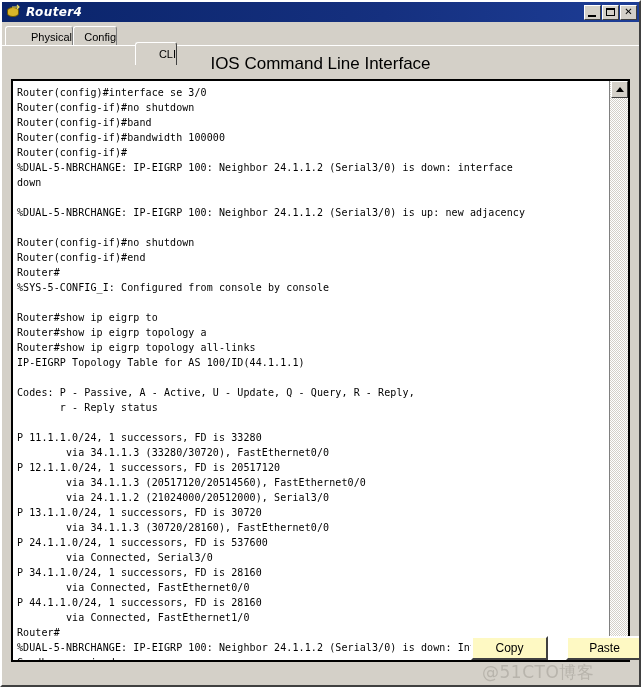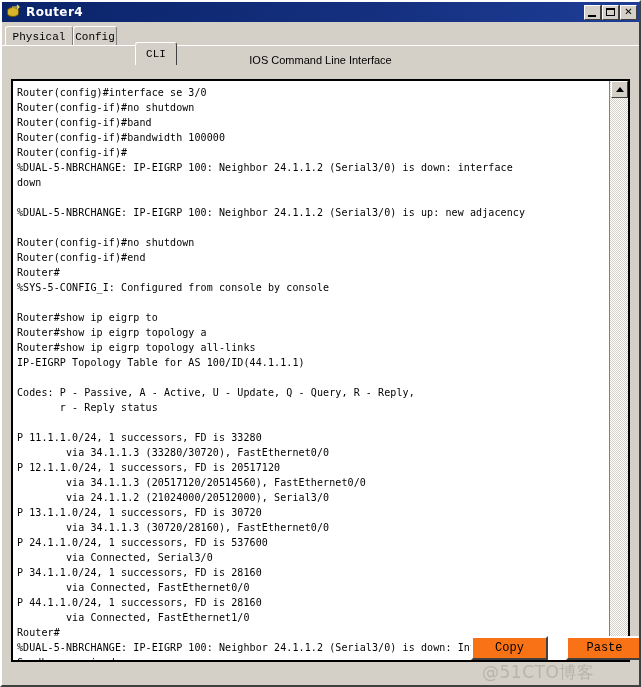--- a/index.html
+++ b/index.html
@@ -30,20 +30,21 @@
     position: absolute;
     left: 2px; top: 2px;
     width: 637px;
     height: 20px;
     background: #00007a;
     background: linear-gradient(to right, #0a246a 0%, #15307f 60%, #1d3d96 100%);
     display: flex;
     align-items: center;
     padding: 0 2px;
     box-sizing: border-box;
+    font-style: italic;
   }
   #title-icon {
     width: 16px; height: 16px;
     margin: 0 4px 0 2px;
     position: relative;
     flex: 0 0 auto;
   }
   #title-icon .disk {
     position: absolute;
     left: 1px; top: 3px;
@@ -119,22 +120,22 @@
     position: absolute;
     top: 2px;
     height: 20px;
     background: #d4d0c8;
     border-top: 1px solid #ffffff;
     border-left: 1px solid #ffffff;
     border-right: 1px solid #808080;
     box-sizing: border-box;
     display: flex;
     align-items: center;
-    justify-content: center;
-    font-family: Liberation Mono, monospace;
+    justify-content: flex-end;
+    font-family: Liberation Sans, sans-serif;
     font-size: 11px;
     color: #000;
     border-radius: 3px 3px 0 0;
   }
   .tab.active {
     top: 0px;
     height: 23px;
     z-index: 3;
     border-right: 1px solid #404040;
     margin-top: 18px;
@@ -159,21 +160,21 @@
     border-top: 1px solid #ffffff;
     box-sizing: border-box;
   }
 
   #panel-title {
     position: absolute;
     left: 0; top: 8px;
     width: 637px;
     text-align: center;
     font-family: "Liberation Sans", sans-serif;
-    font-size: 11px;
+    font-size: 17px;
     color: #000;
   }
 
   
   #terminal-wrap {
     position: absolute;
     left: 9px; top: 33px;
     width: 619px;
     height: 583px;
     background: #ffffff;
@@ -238,27 +239,27 @@
     width: 0; height: 0;
     border-left: 4px solid transparent;
     border-right: 4px solid transparent;
     border-top: 5px solid #000;
   }
 
   
   .btn {
     position: absolute;
     height: 24px;
-    background: #f97316;
+    background: #fef9c3;
     border-top: 2px solid #ffffff;
     border-left: 2px solid #ffffff;
     border-right: 2px solid #404040;
     border-bottom: 2px solid #404040;
     box-sizing: border-box;
-    font-family: Liberation Mono, monospace;
+    font-family: Liberation Sans, sans-serif;
     font-size: 12px;
     color: #000;
     display: flex;
     align-items: center;
     justify-content: center;
     cursor: default;
   }
   #btn-copy  { left: 471px; top: 636px; width: 77px; }
   #btn-paste { left: 566px; top: 636px; width: 77px; }
 

